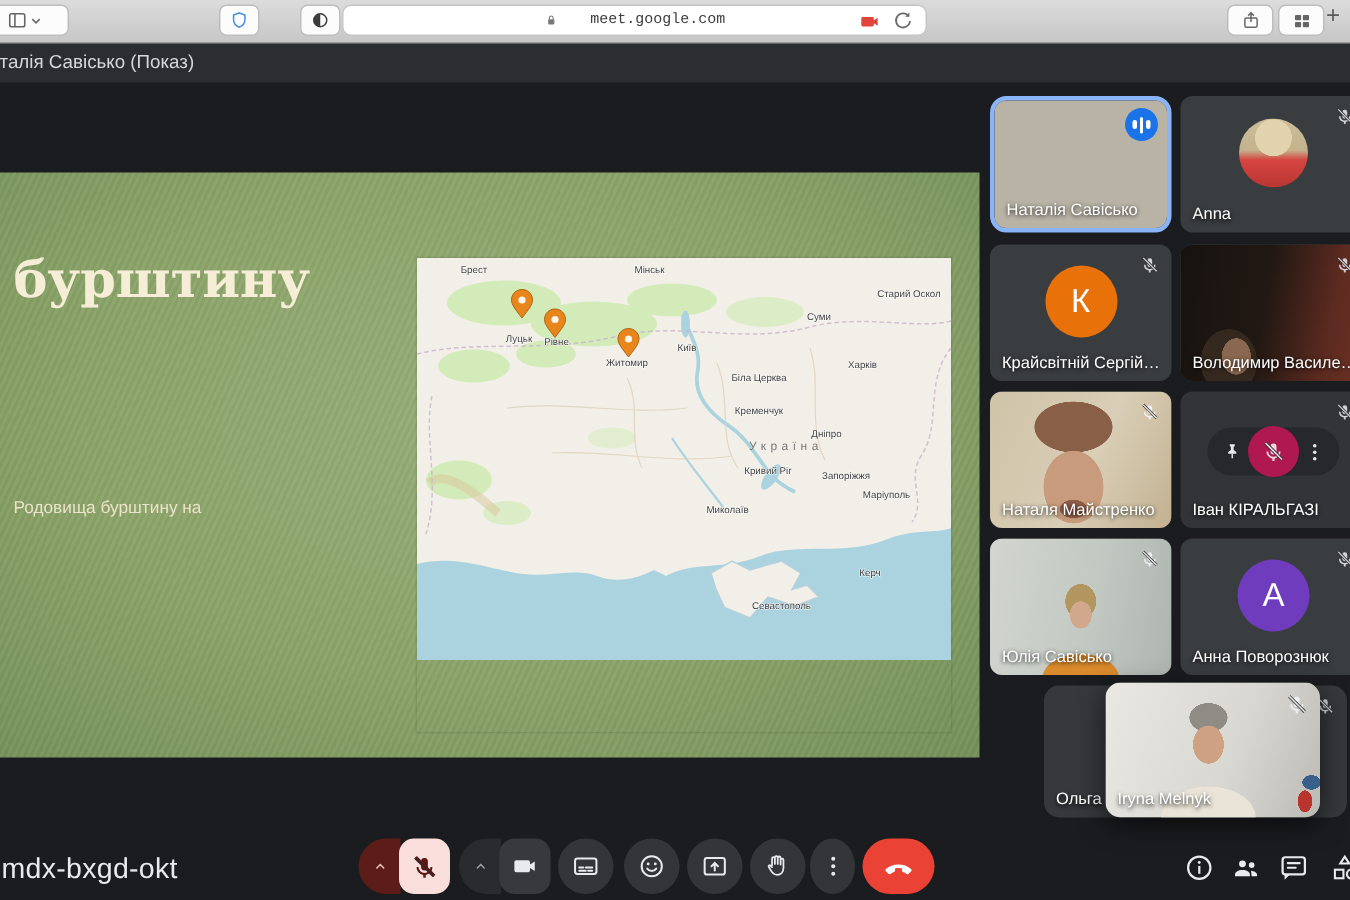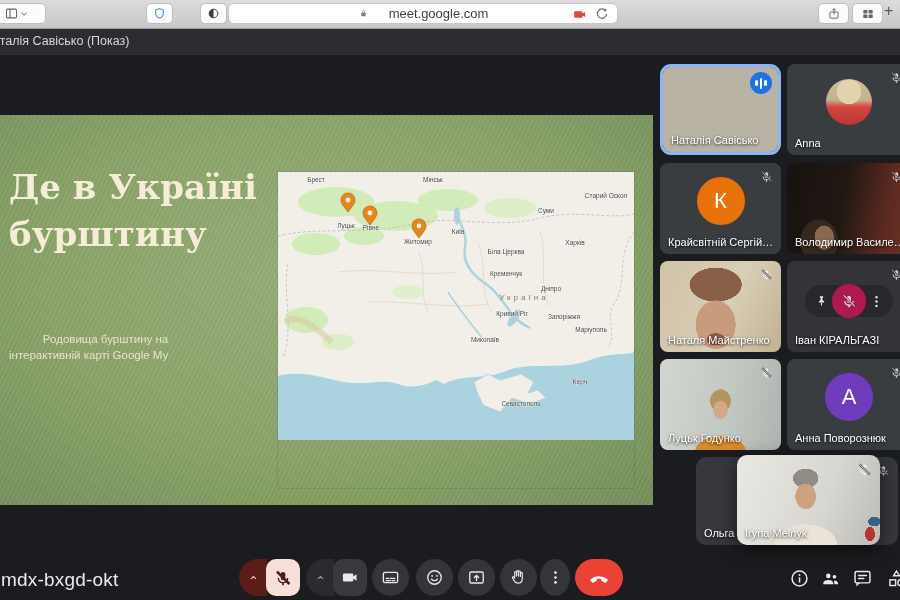--- a/index.html
+++ b/index.html
@@ -5,21 +5,21 @@
   html,body{margin:0;padding:0;}
   body{width:900px;height:600px;position:relative;overflow:hidden;background:#1b1c1f;
        font-family:"Liberation Sans",sans-serif;-webkit-font-smoothing:antialiased;}
   
   .browser-bar{position:absolute;left:0;top:0;width:900px;height:28px;
     background:linear-gradient(#dcdcdc,#c7c7c7);border-bottom:1px solid #9c9c9c;z-index:40;}
   .bbtn{position:absolute;top:3px;height:21px;background:#fcfcfc;border:1px solid #bdbdbd;
     border-radius:5px;display:flex;align-items:center;justify-content:center;box-sizing:border-box;}
   .urlfield{position:absolute;left:228px;top:3px;width:390px;height:21px;background:#fff;
     border:1px solid #c6c6c6;border-radius:6px;display:flex;align-items:center;justify-content:center;
-    gap:20px;font-size:13px;color:#3f3f3f;box-sizing:border-box;}
+    gap:20px;font-size:10px;color:#3f3f3f;box-sizing:border-box;font-family:Liberation Mono, monospace;}
   .urlfield .right-ic{position:absolute;top:2px;}
   
   .banner{position:absolute;left:0;top:28px;width:900px;height:27px;background:#2b2d30;z-index:30;}
   .banner span{display:inline-block;margin-left:-16px;line-height:27px;font-size:12.5px;color:#d6d8db;white-space:nowrap;}
   
   .slide{position:absolute;left:0;top:115px;width:653px;height:390px;
     background:radial-gradient(ellipse at 48% 42%,#97ad78 0%,#8ba469 55%,#75915a 100%);z-index:1;}
   .slide:after{content:"";position:absolute;inset:0;
     background:repeating-linear-gradient(115deg,rgba(255,255,255,.03) 0 2px,rgba(0,0,0,.03) 2px 4px);}
   .slide-title{position:absolute;left:9px;top:49px;font-family:"DejaVu Serif",serif;font-weight:700;
@@ -163,26 +163,24 @@
   </div>
   <div style="position:absolute;left:884px;top:2px;font-size:16px;color:#5a5a5a">+</div>
 </div>
 
 <div class="banner">
   <span>Наталія Савісько (Показ)</span>
 </div>
 
 <div class="slide">
   <div class="slide-title">
-    <div>Де в Україні</div>
     <div>бурштину</div>
   </div>
   <div class="slide-sub">
     <div>Родовища бурштину на</div>
-    <div>інтерактивній карті Google My</div>
   </div>
   <div class="mapbox">
     <svg id="map-svg" width="356" height="268" viewBox="0 0 356 268">
       <style>
         .city{font:6.5px "Liberation Sans",sans-serif;fill:#3f3f3f;text-anchor:middle;
               paint-order:stroke;stroke:#ffffff;stroke-width:.6;}
         .country{font:8px "Liberation Sans",sans-serif;letter-spacing:3px;fill:#7a7a7a;
               text-anchor:middle;stroke:none;}
       </style>
       <rect width="356" height="268" fill="#f2efe8"></rect>
@@ -320,21 +318,21 @@
       <use href="#micoff"></use>
     </svg>
   <span class="pname">Іван КІРАЛЬГАЗІ</span>
 </div>
 
 <div class="tile" style="left:660px;top:359px">
   <div class="vid v-yuliia"></div>
   <svg class="mic" style="color:#f2f3f5">
       <use href="#micoff"></use>
     </svg>
-  <span class="pname">Луцьк Годунко</span>
+  <span class="pname">Юлія Савісько</span>
 </div>
 
 <div class="tile clip" style="left:787px;top:359px">
   <div class="avatar av-purple">А</div>
   <svg class="mic" style="color:#dfe1e5">
       <use href="#micoff"></use>
     </svg>
   <span class="pname">Анна Поворознюк</span>
 </div>
 

